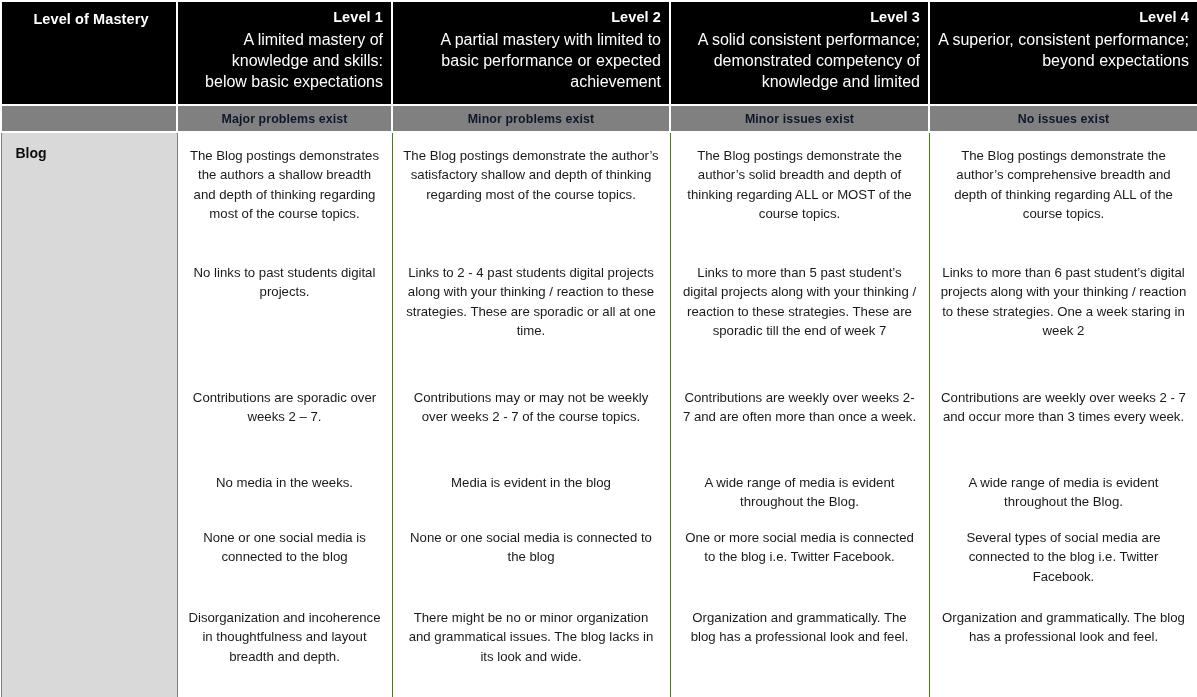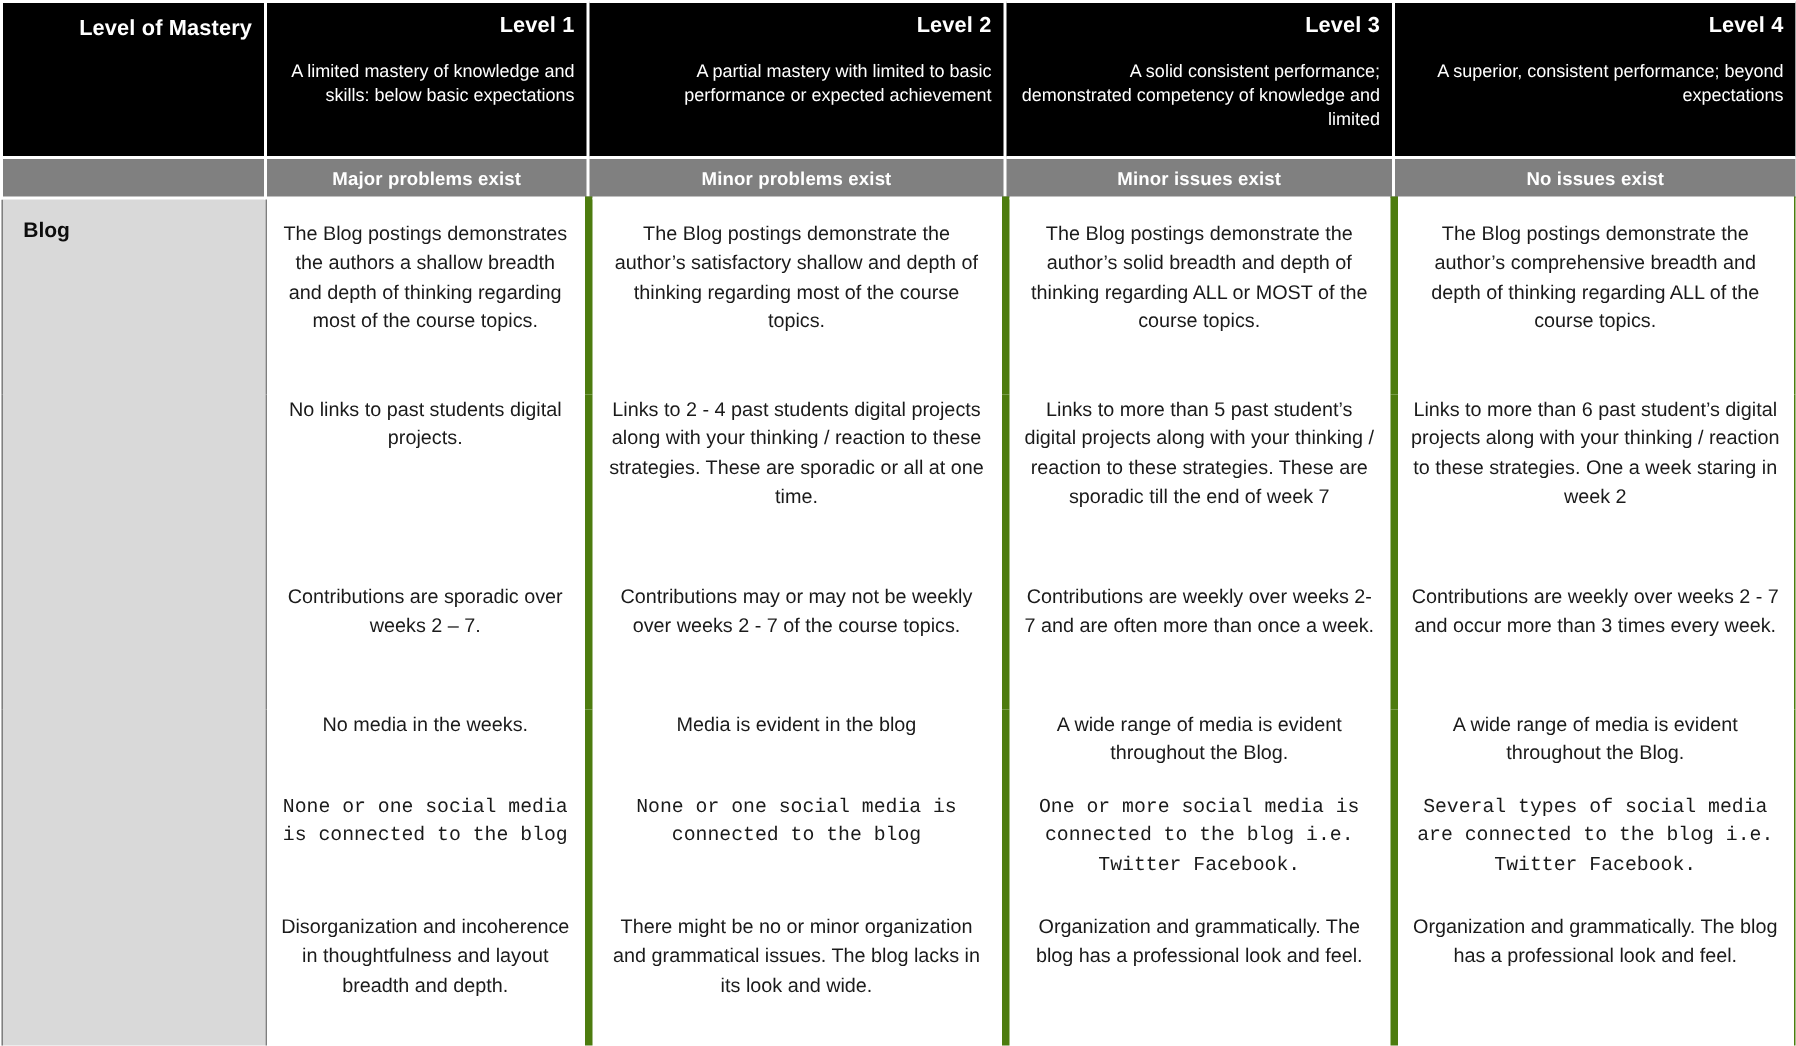--- a/index.html
+++ b/index.html
@@ -32,41 +32,41 @@
   .hdr-cell {
     background: #000000;
     color: #ffffff;
     border: 2px solid #ffffff;
     vertical-align: top;
     padding: 6px 8px 10px 8px;
     text-align: right;
     height: 84px;
   }
   .hdr-cell.first {
-    text-align: right;
+    text-align: center;
     padding-left: 12px;
     padding-top: 8px;
   }
   .hdr-title {
     font-size: 14.5px;
     font-weight: bold;
     line-height: 1.35;
     letter-spacing: .1px;
   }
   .hdr-sub {
-    font-size: 12px;
+    font-size: 16px;
     font-weight: normal;
     line-height: 1.34;
-    margin-top: 11px;
+    margin-top: 1px;
   }
 
   
   .band-cell {
     background: #808080;
-    color: #ffffff;
+    color: #0f172a;
     border: 2px solid #ffffff;
     border-top: 1px solid #ffffff;
     text-align: center;
     font-size: 12.4px;
     font-weight: bold;
     height: 21px;
     padding: 2px 4px;
     letter-spacing: .1px;
   }
   .band-cell.first { background: #808080; }
@@ -79,41 +79,41 @@
     padding: 12px 0 0 14px;
     font-size: 14px;
     font-weight: bold;
     color: #0d0d0d;
   }
 
   
   .body-cell {
     background: #ffffff;
     border-left: 1px solid #7f7f7f;
-    border-right: 5px solid #4d7c0f;
+    border-right: 1px solid #4d7c0f;
     border-top: none;
     border-bottom: none;
     vertical-align: top;
     text-align: center;
     font-size: 13.2px;
     line-height: 1.47;
     padding: 0 9px;
     color: #1a1a1a;
   }
   .body-cell.last-row  { border-bottom: 1px solid #7f7f7f; }
   .body-cell.first-row { border-top: 1px solid #7f7f7f; }
 
   .cell-text { display: block; }
 
   
   tr[data-block="0"] .body-cell { padding-top: 13px;  height: 117px; }
   tr[data-block="1"] .body-cell { padding-top: 0px;   height: 125px; margin-left: 33px; }
   tr[data-block="2"] .body-cell { padding-top: 0px;   height: 85px;  }
   tr[data-block="3"] .body-cell { padding-top: 0px;   height: 55px;  }
-  tr[data-block="4"] .body-cell { padding-top: 0px;   height: 80px; font-family: Liberation Mono, monospace;  }
+  tr[data-block="4"] .body-cell { padding-top: 0px;   height: 80px;  }
   tr[data-block="5"] .body-cell { padding-top: 0px;   height: 93px;  }
 </style>
 </head>
 <body>
 
 <table class="rubric-table">
   <colgroup>
     <col class="col-criteria">
     <col class="col-l1">
     <col class="col-l2">

